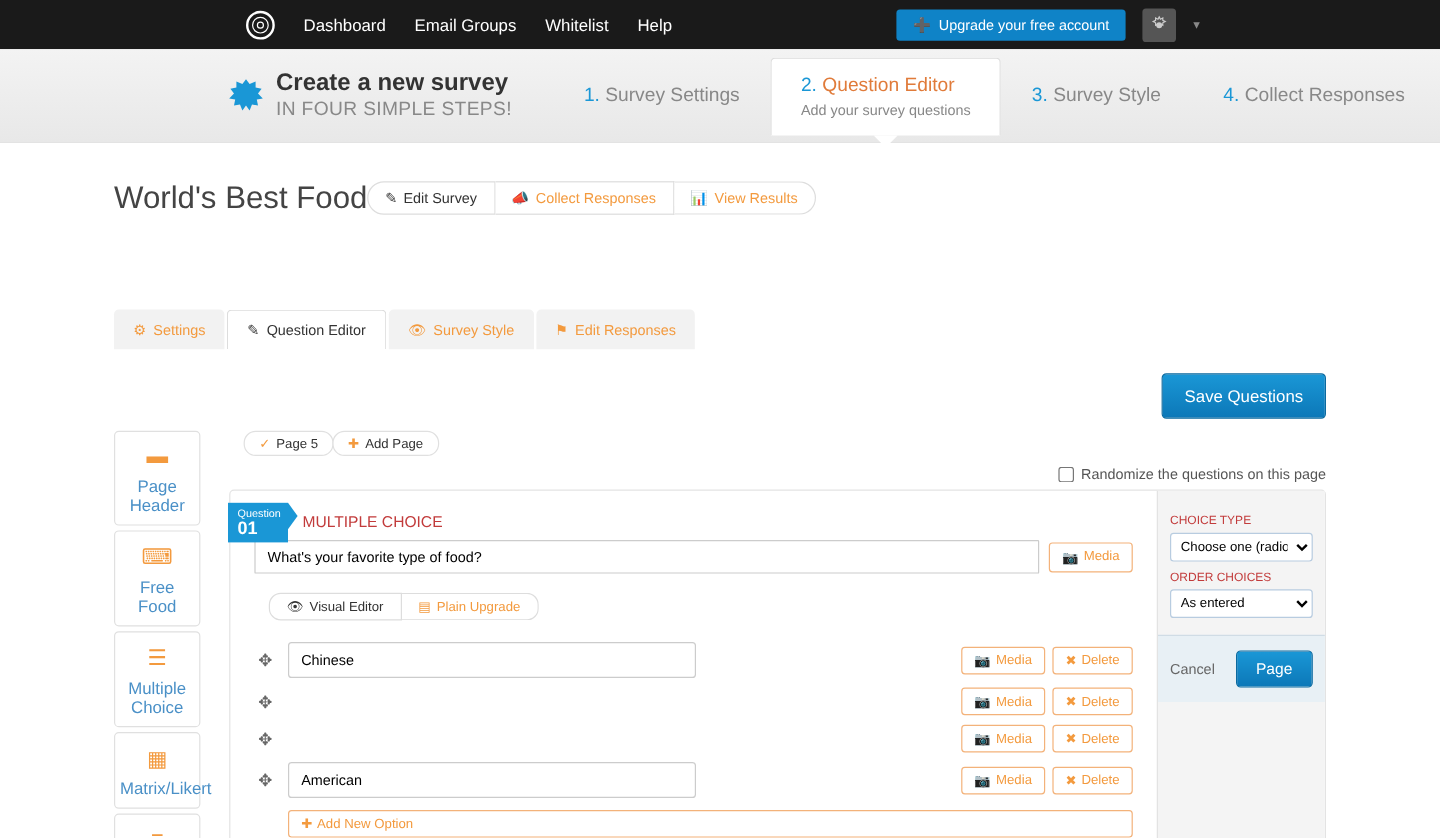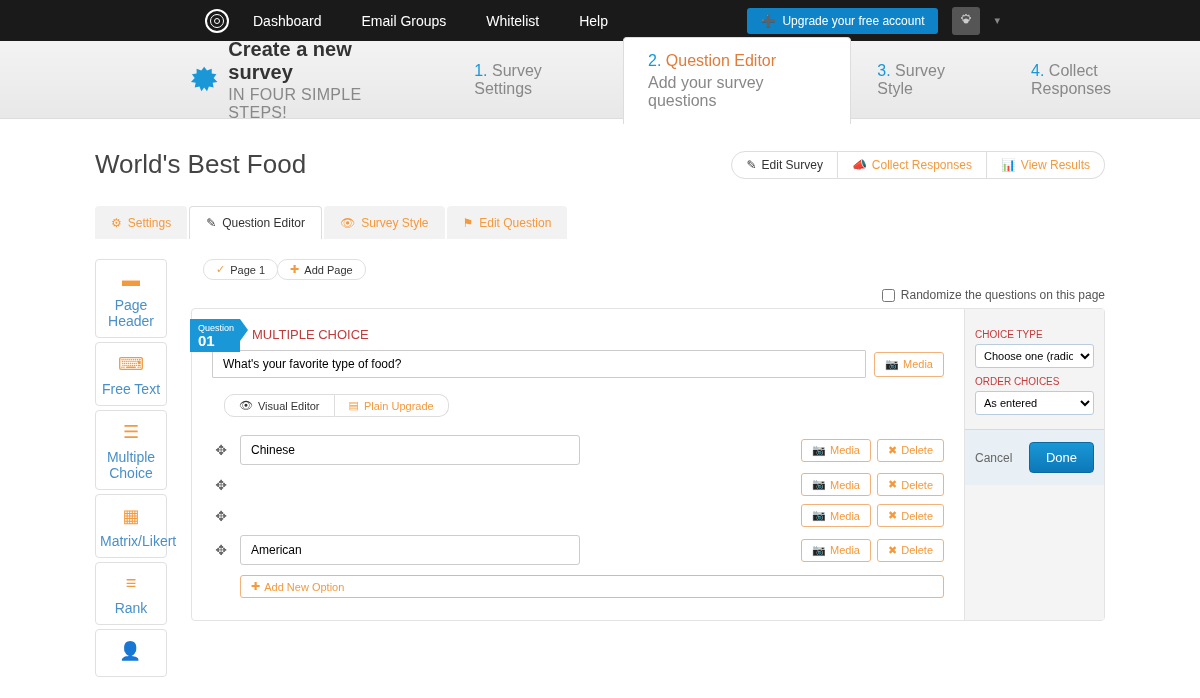--- a/index.html
+++ b/index.html
@@ -1,39 +1,39 @@
 <!DOCTYPE html>
 <html><head>
 <meta charset="utf-8">
 <style>
 *{box-sizing:border-box;margin:0;padding:0;font-family:"Helvetica Neue",Arial,sans-serif}
 body{background:#fff;color:#333;font-size:13px}
 .topbar{background:#1a1a1a;height:41px;display:flex;align-items:center;padding:0 0 0 205px}
 .logo{width:24px;height:24px;border:2px solid #fff;border-radius:50%;display:flex;align-items:center;justify-content:center;margin-right:24px}
 .logo-inner{width:14px;height:14px;border:1.5px solid #fff;border-radius:50%;display:flex;align-items:center;justify-content:center}
 .logo-dot{width:6px;height:6px;border:1px solid #fff;border-radius:50%}
-.navlinks{display:flex;gap:40px}
+.navlinks{display:flex;gap:24px}
 .navlinks a{color:#fff;text-decoration:none;font-size:14px}
 .nav-right{margin-left:auto;display:flex;align-items:center;gap:14px;padding-right:200px}
 .upgrade{background:#0f83c7;color:#fff;padding:6px 14px;border-radius:3px;font-size:12px;display:flex;align-items:center;gap:6px;cursor:pointer}
 .usericon{width:28px;height:28px;background:#555;border-radius:3px;display:flex;align-items:center;justify-content:center;color:#ddd}
 .chev{color:#888;font-size:11px}
 .stepsbar{background:linear-gradient(#f3f3f3,#e8e8e8);border-bottom:1px solid #ddd;height:78px;display:flex;align-items:center;padding:0 0 0 190px;position:relative}
 .badge{width:30px;height:30px;margin-right:10px}
 .create-block{margin-right:34px}
 .create-title{font-size:20px;font-weight:600;color:#333}
 .create-sub{font-size:16px;color:#888;letter-spacing:0.3px;margin-top:2px}
 .step{display:flex;flex-direction:column;padding:0 26px;color:#888;font-size:16px}
 .step .num{color:#1a97d6}
 .step.active{background:#fff;border:1px solid #ddd;border-bottom:none;border-radius:4px 4px 0 0;padding:14px 24px;margin-bottom:-1px;position:relative}
 .step.active .label{color:#e07b3a;font-weight:500}
-.step .sub{font-size:16px;color:#888;margin-top:4px}
+.step .sub{font-size:12px;color:#888;margin-top:4px}
 .step.active::after{content:"";position:absolute;bottom:-10px;left:50%;margin-left:-10px;width:0;height:0;border-left:10px solid transparent;border-right:10px solid transparent;border-top:10px solid #fff}
 .container{max-width:1010px;margin:0 auto;padding:30px 0 0 0}
-.title-row{display:flex;align-items:center;justify-content:space-between;margin-bottom:26px}
+.title-row{display:flex;align-items:center;margin-bottom:78px}
 .survey-title{font-size:26px;font-weight:300;color:#444}
 .action-btns{display:flex;gap:0}
 .a-btn{border:1px solid #ddd;padding:6px 14px;font-size:12px;display:flex;align-items:center;gap:5px;cursor:pointer;background:#fff}
 .a-btn:first-child{border-radius:14px 0 0 14px}
 .a-btn:last-child{border-radius:0 14px 14px 0}
 .a-btn+.a-btn{border-left:none}
 .a-btn.active{color:#333}
 .a-btn:not(.active){color:#f39a3e}
 .tabs-row{display:flex;gap:2px;margin-bottom:20px}
 .tab{background:#f2f2f2;padding:9px 16px;font-size:12px;display:flex;align-items:center;gap:6px;cursor:pointer;border-radius:4px 4px 0 0;color:#f39a3e}
@@ -160,43 +160,46 @@
     <div class="tab active">
         <span>✎</span>
         <span>Question Editor</span>
       </div>
     <div class="tab">
         <span>👁</span>
         <span>Survey Style</span>
       </div>
     <div class="tab">
         <span>⚑</span>
-        <span>Edit Question</span>
-      </div>
-  </div>
-
+        <span>Edit Responses</span>
+      </div>
+  </div>
+
+  <div class="save-row">
+      <div class="save-btn">Save Questions</div>
+    </div>
 
   <div class="layout">
     <div class="sidebar">
       <div class="sb-item"><span class="ic">▬</span><span class="lbl">Page Header</span></div>
-      <div class="sb-item"><span class="ic">⌨</span><span class="lbl">Free Text</span></div>
+      <div class="sb-item"><span class="ic">⌨</span><span class="lbl">Free Food</span></div>
       <div class="sb-item"><span class="ic">☰</span><span class="lbl">Multiple Choice</span></div>
       <div class="sb-item"><span class="ic">▦</span><span class="lbl">Matrix/Likert</span></div>
       <div class="sb-item"><span class="ic">≡</span><span class="lbl">Rank</span></div>
       <div class="sb-item">
           <span class="ic">👤</span>
         </div>
 
     </div>
 
     <div class="main">
       <div class="page-tabs">
         <div class="pt">
             <span class="ic">✓</span>
-            <span>Page 1</span>
+            <span>Page 5</span>
           </div>
         <div class="pt">
             <span class="ic">✚</span>
             <span>Add Page</span>
           </div>
       </div>
       <div class="rand-row">
         <input type="checkbox" style="">
         <span>Randomize the questions on this page</span>
       </div>
@@ -288,19 +291,19 @@
             </div>
         </div>
 
         <div class="qside">
           <div class="sec-label">CHOICE TYPE</div>
           <select class="sel"><option>Choose one (radio)</option></select>
           <div class="sec-label">ORDER CHOICES</div>
           <select class="sel"><option>As entered</option></select>
           <div class="done-row">
             <span class="cancel">Cancel</span>
-            <span class="done-btn">Done</span>
+            <span class="done-btn">Page</span>
           </div>
         </div>
       </div>
     </div>
   </div>
 </div>
 
 </body></html>

